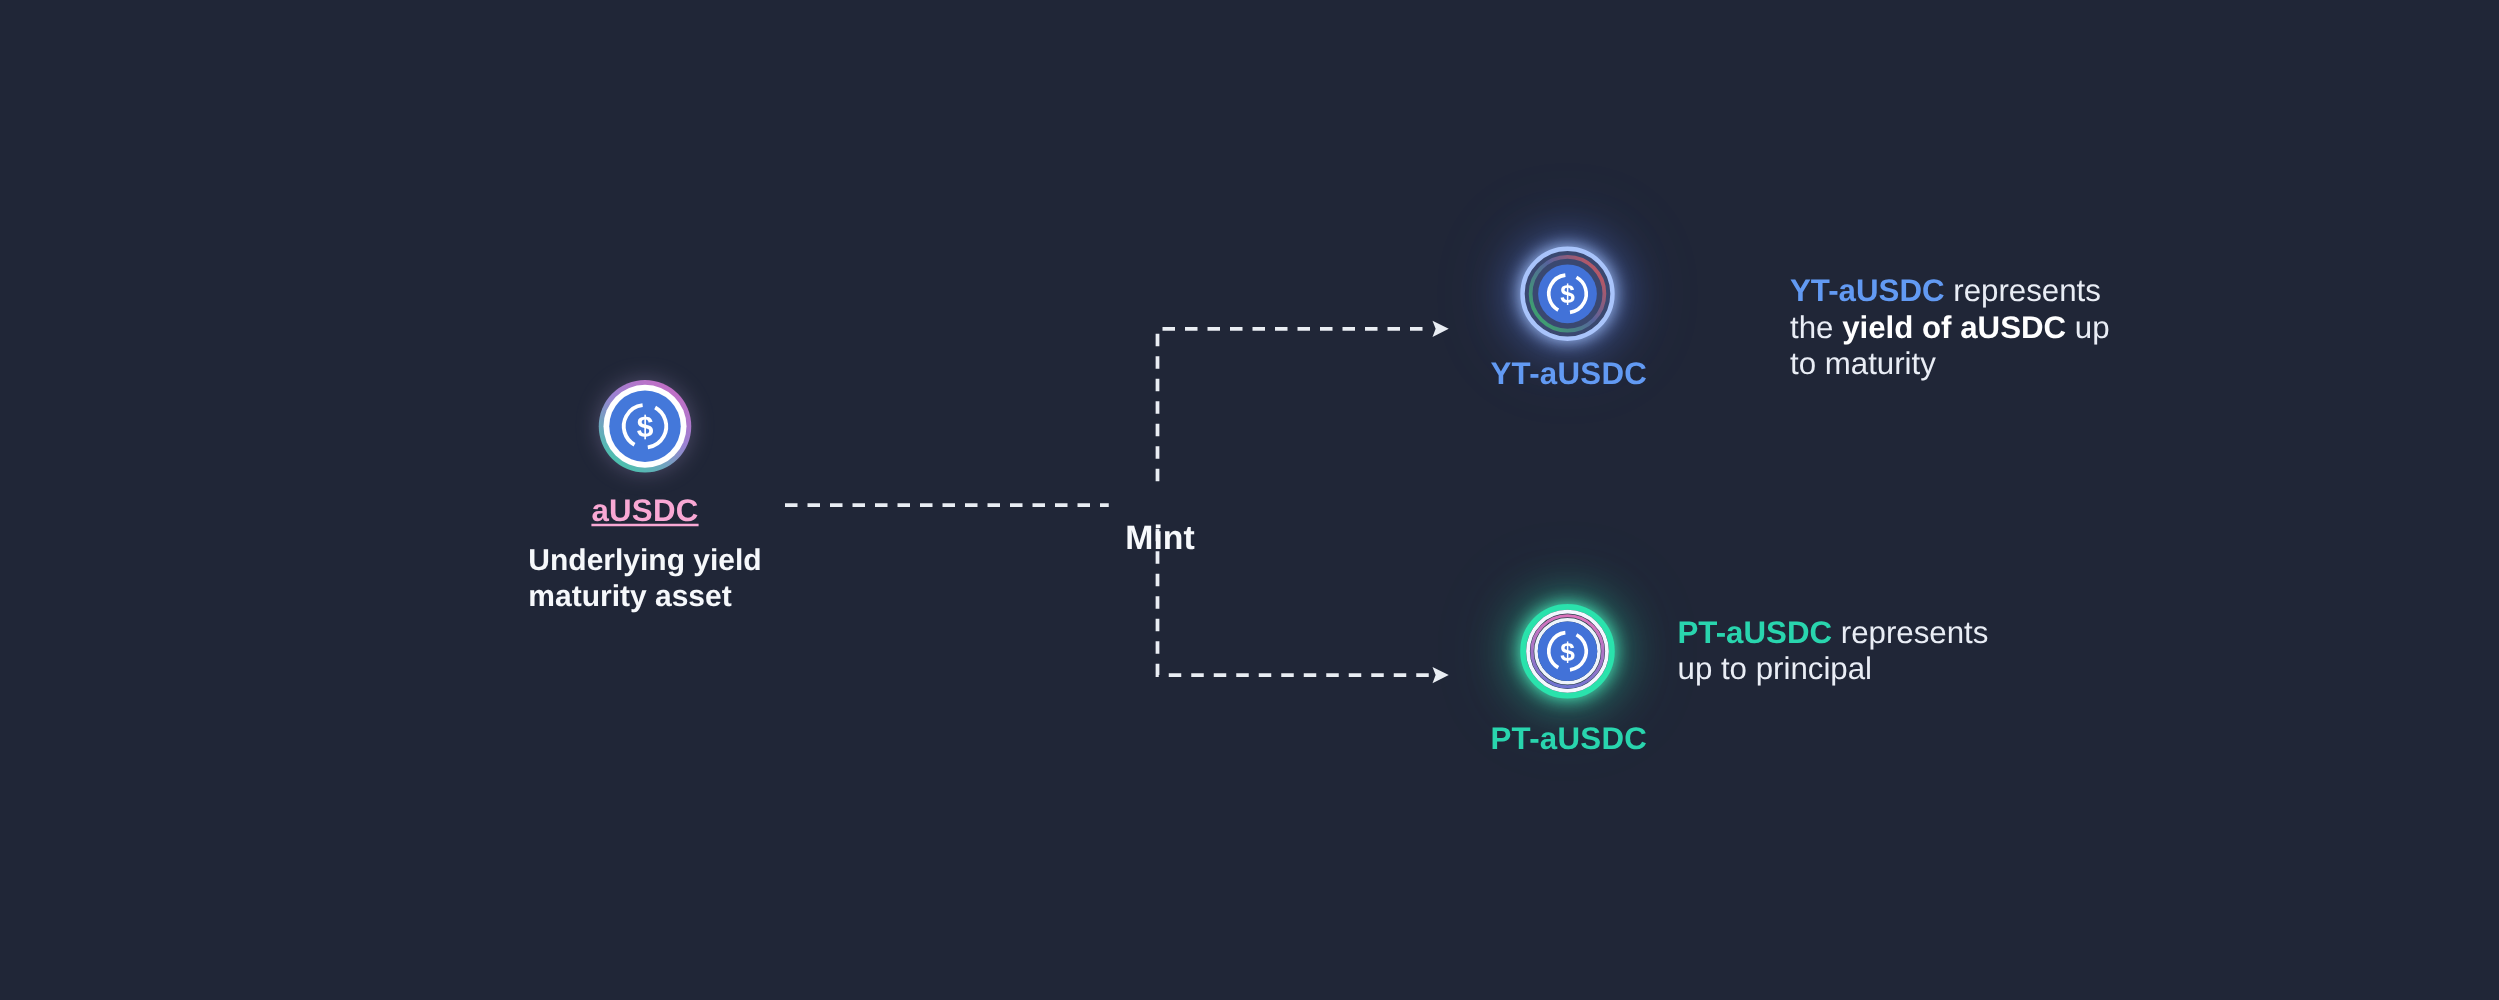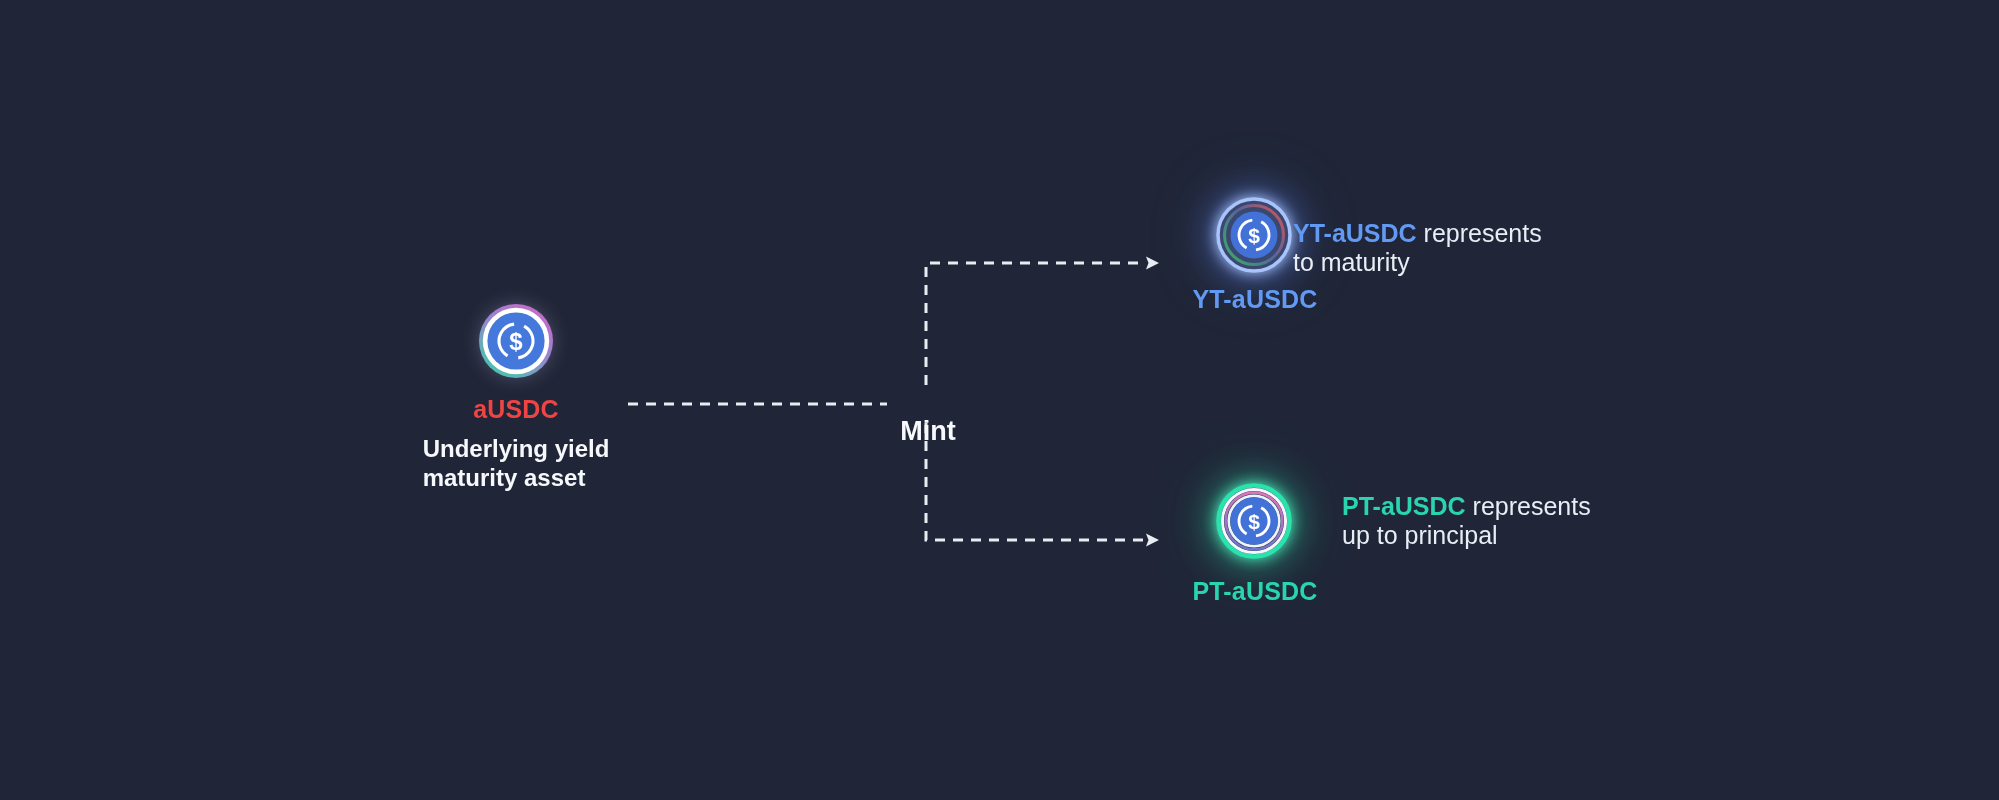--- a/index.html
+++ b/index.html
@@ -5,21 +5,21 @@
   html,body{margin:0;padding:0;background:#202637;}
   #stage{position:relative;width:1999px;height:800px;background:#202637;overflow:hidden;
          font-family:"Liberation Sans",sans-serif;}
   .abs{position:absolute;}
   .center-x{transform:translateX(-50%);}
   .token-label{font-weight:bold;font-size:25px;letter-spacing:.2px;white-space:nowrap;text-align:center;}
   .caption{font-weight:bold;font-size:24px;line-height:29px;color:#f6f8fb;text-align:left;white-space:nowrap;}
   .desc{font-size:25px;line-height:29px;color:#e9edf5;white-space:nowrap;}
   .desc b{color:#ffffff;}
   .mint{font-weight:bold;font-size:27px;color:#f7f9fc;transform:translate(-50%,-50%);margin-top:28px;}
-  .lbl-ausdc{color:#ef4444;}
+  .lbl-ausdc{color:#f9a8d4;text-decoration:underline;}
   .lbl-yt{color:#629af3;}
   .lbl-pt{color:#29d5ae;}
   .tok-yt{color:#629af3;font-weight:bold;}
   .tok-pt{color:#29d5ae;font-weight:bold;}
   .glow-a{filter:drop-shadow(0 0 9px rgba(190,170,230,.3));}
   .glow-y{filter:drop-shadow(0 0 7px rgba(170,200,255,1)) drop-shadow(0 0 18px rgba(100,140,250,.55)) drop-shadow(0 0 30px rgba(80,120,240,.22));}
   .glow-p{filter:drop-shadow(0 0 7px rgba(80,240,190,.95)) drop-shadow(0 0 18px rgba(45,227,173,.5)) drop-shadow(0 0 30px rgba(45,227,173,.2));}
 </style>
 </head>
 <body>
@@ -69,22 +69,23 @@
       </linearGradient>
     </defs>
     <circle cx="48" cy="48" r="37" fill="#3a4870"></circle>
     <circle cx="48" cy="48" r="36" fill="none" stroke="#a9c4fb" stroke-width="3.5"></circle>
     <circle cx="48" cy="48" r="29.5" fill="none" stroke="url(#gradY)" stroke-width="3"></circle>
     <circle cx="48" cy="48" r="23.5" fill="#4272d8"></circle>
     <circle cx="48" cy="48" r="15" fill="none" stroke="#ffffff" stroke-width="2.9" stroke-dasharray="37.4 9.7" transform="rotate(-61.5 48 48)"></circle>
     <text x="48" y="55.5" text-anchor="middle" font-size="21" font-weight="bold" font-family="Liberation Sans, sans-serif" fill="#ffffff">$</text>
   </svg>
   <div class="abs center-x token-label lbl-yt" style="left:1255px;top:285px;">YT-aUSDC</div>
-  <div class="abs desc" style="left:1293px;top:219px;">
+  <div class="abs desc" style="left:1432px;top:219px;">
     <div><span class="tok-yt">YT-aUSDC</span><span> represents</span></div>
+    <div><span>the </span><b>yield of aUSDC</b><span> up</span></div>
     <div>to maturity</div>
   </div>
 
   <svg class="abs glow-p" style="left:1206px;top:473px;" width="96" height="96" viewBox="0 0 96 96">
     <defs>
       <linearGradient id="gradP" x1="55%" y1="0%" x2="42%" y2="100%">
         <stop offset="0" stop-color="#dd74bc"></stop>
         <stop offset="1" stop-color="#6f74cf"></stop>
       </linearGradient>
     </defs>

